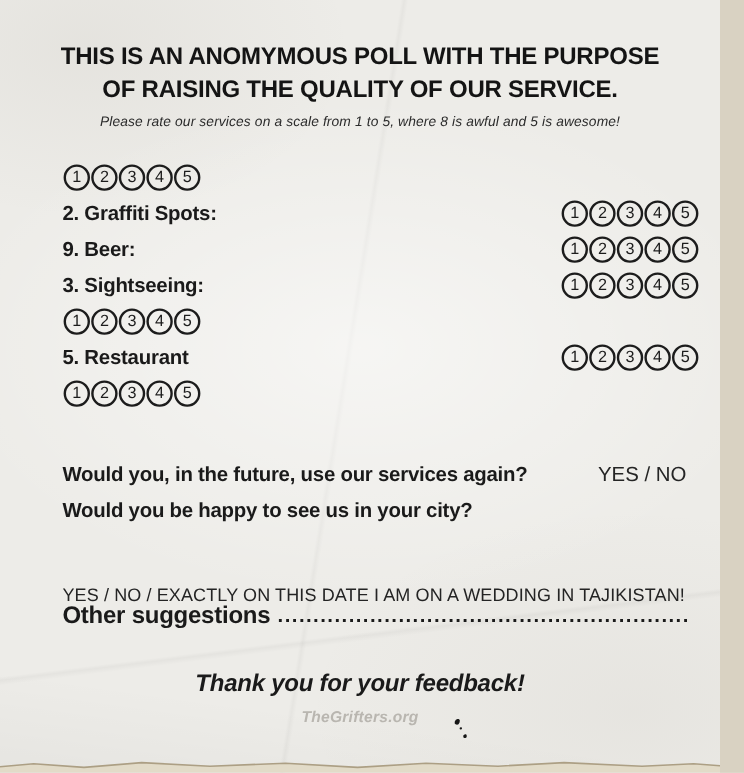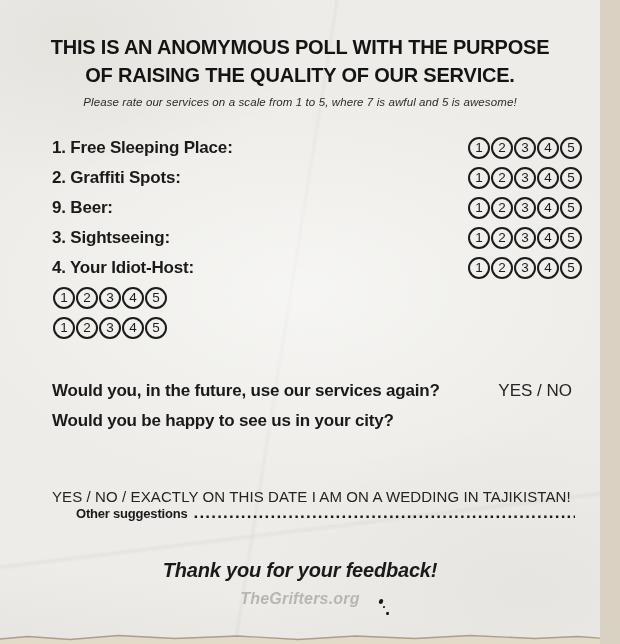--- a/index.html
+++ b/index.html
@@ -48,50 +48,50 @@
     width: 18px; height: 18px;
     border: 2px solid #1c1c1c; border-radius: 50%;
     margin-left: 1px;
     display: inline-flex; align-items: center; justify-content: center;
     font-size: 13.5px; line-height: 1; color: #1c1c1c;
     box-sizing: content-box;
   }
 
   
   .questions { position: absolute; top: 381px; left: 52px; width: 520px; }
-  .q-row { height: 30px; display: flex; align-items: flex-start; justify-content: space-between; }
+  .q-row { height: 30px; display: flex; align-items: center; justify-content: space-between; }
   .q-text { font-size: 17px; font-weight: 700; letter-spacing: -0.2px; }
   .q-answer { font-size: 17px; font-weight: 400; color: #252525; }
   .answer-line {
     height: 30px; display: flex; align-items: center;
     font-size: 15px; font-weight: 400; color: #242424; letter-spacing: 0.1px;
     white-space: nowrap;
     margin-top: 40px;
   }
 
   
   .suggestions {
     position: absolute; top: 498px; left: 52px; width: 523px; height: 30px;
     display: flex; align-items: center; overflow: hidden;
   }
-  .sug-label { font-size: 13px; font-weight: 700; letter-spacing: -0.2px; white-space: nowrap; margin-left: 24px; }
+  .sug-label { font-size: 20px; font-weight: 700; letter-spacing: -0.2px; white-space: nowrap; }
   .sug-dots {
     flex: 1; overflow: hidden; white-space: nowrap;
     font-size: 17px; font-weight: 700; letter-spacing: 1.2px; margin-left: 6px;
     color: #1a1a1a;
   }
 
   
   .footer-thanks {
     position: absolute; top: 559px; left: 0; right: 0; text-align: center;
     font-size: 20px; font-weight: 700; font-style: italic; letter-spacing: -0.2px;
   }
   .footer-brand {
     position: absolute; top: 590px; left: 0; right: 0; text-align: center;
-    font-size: 16px; font-weight: 700; font-style: italic;
+    font-size: 13px; font-weight: 700; font-style: italic;
     color: #b9b6b0; letter-spacing: 0.2px;
   }
 
   
   .speck { position: absolute; background: #161616; border-radius: 60% 40% 55% 45%; }
   .speck-1 { left: 379px; top: 599px; width: 4px; height: 5px; transform: rotate(18deg); }
   .speck-2 { left: 383px; top: 606px; width: 2px; height: 2px; }
   .speck-3 { left: 386px; top: 612px; width: 2.5px; height: 3px; transform: rotate(-10deg); }
 
   
@@ -100,26 +100,25 @@
 </head>
 <body>
 
 <div class="paper">
 
   <div class="header">
     <h1 class="title">
       <span>THIS IS AN ANOMYMOUS POLL WITH THE PURPOSE</span><br>
       <span>OF RAISING THE QUALITY OF OUR SERVICE.</span>
     </h1>
-    <div class="subtitle">Please rate our services on a scale from 1 to 5, where 7 is awful and 5 is awesome!</div>
+    <div class="subtitle">Please rate our services on a scale from 1 to 5, where 8 is awful and 5 is awesome!</div>
   </div>
 
   <div class="ratings">
     <div class="rate-row">
-      <span class="rate-label">1. Free Sleeping Place:</span>
       <span class="scale">
           <span class="circle">1</span>
           <span class="circle">2</span>
           <span class="circle">3</span>
           <span class="circle">4</span>
           <span class="circle">5</span>
         </span>
     </div>
     <div class="rate-row">
       <span class="rate-label">2. Graffiti Spots:</span>
@@ -145,30 +144,30 @@
       <span class="rate-label">3. Sightseeing:</span>
       <span class="scale">
           <span class="circle">1</span>
           <span class="circle">2</span>
           <span class="circle">3</span>
           <span class="circle">4</span>
           <span class="circle">5</span>
         </span>
     </div>
     <div class="rate-row">
-      <span class="rate-label">4. Your Idiot-Host:</span>
-      <span class="scale">
-          <span class="circle">1</span>
-          <span class="circle">2</span>
-          <span class="circle">3</span>
-          <span class="circle">4</span>
-          <span class="circle">5</span>
-        </span>
-    </div>
-    <div class="rate-row">
+      <span class="scale">
+          <span class="circle">1</span>
+          <span class="circle">2</span>
+          <span class="circle">3</span>
+          <span class="circle">4</span>
+          <span class="circle">5</span>
+        </span>
+    </div>
+    <div class="rate-row">
+      <span class="rate-label">5. Restaurant</span>
       <span class="scale">
           <span class="circle">1</span>
           <span class="circle">2</span>
           <span class="circle">3</span>
           <span class="circle">4</span>
           <span class="circle">5</span>
         </span>
     </div>
     <div class="rate-row">
       <span class="scale">

